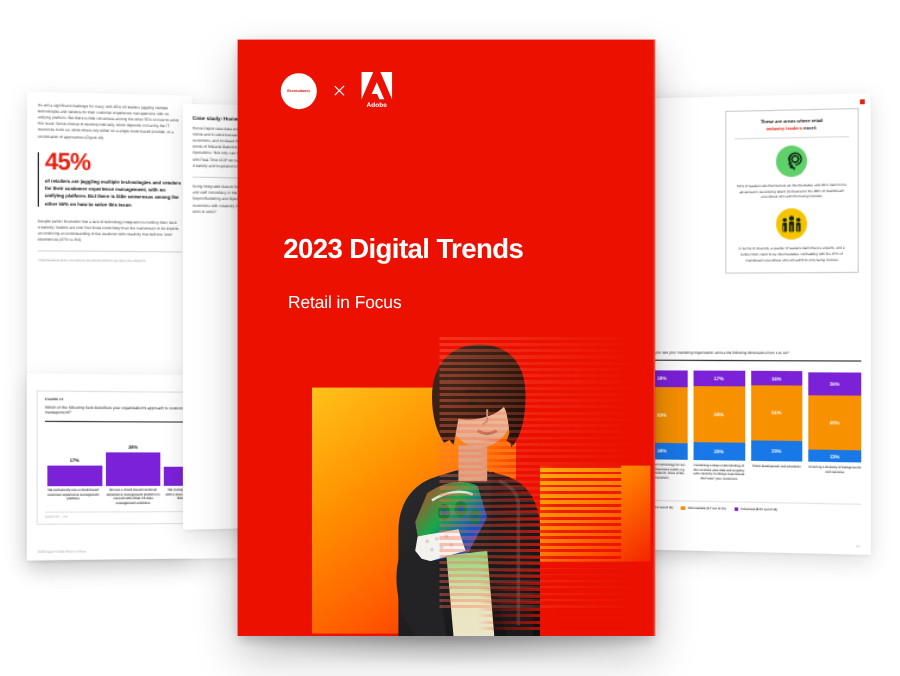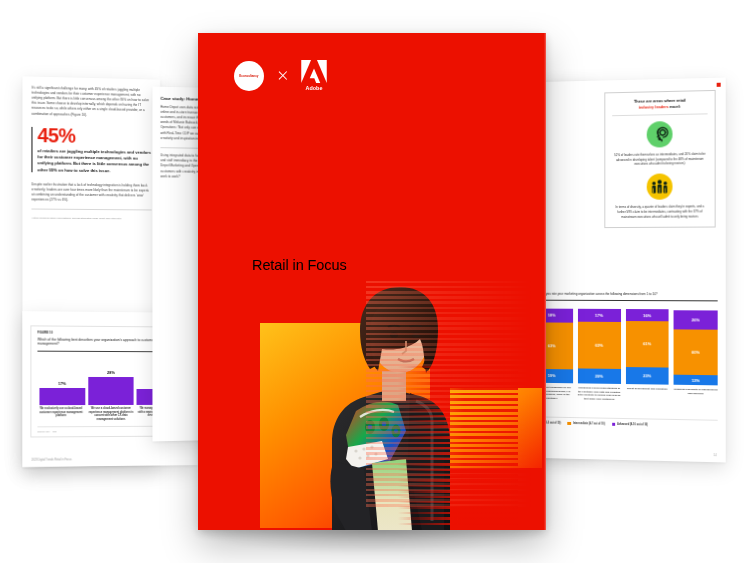--- a/index.html
+++ b/index.html
@@ -134,21 +134,21 @@
   .adobe-a{width:26px;height:23px;}
   .adobe-word{font-size:5.4px;color:#fff;font-weight:bold;letter-spacing:.01em;}
 
   .cover-title{
     position:absolute;left:38px;top:163px;
     font-size:23px;font-weight:bold;color:#fff;letter-spacing:-.022em;
     margin:0;line-height:1;
   }
   .cover-sub{
     position:absolute;left:38px;top:208px;
-    font-size:14.5px;color:#000000;font-weight:normal;letter-spacing:-.006em;margin:16px;
+    font-size:14.5px;color:#ffffff;font-weight:normal;letter-spacing:-.006em;margin:4px;
   }
 
   
   .osq{position:absolute;}
   .osq.big{
     left:62px;top:290px;width:170px;height:205px;
     background:linear-gradient(145deg,#ffc21a 0%,#ff9100 35%,#ff5a00 70%,#f02000 100%);
   }
   .osq.small{
     left:252px;top:355px;width:92px;height:80px;
@@ -392,20 +392,21 @@
       <span class="adobe-lock">
         <svg class="adobe-a" viewBox="0 0 40 36" aria-hidden="true">
           <path d="M24.6 0H40v36L24.6 0z" fill="#fff"></path>
           <path d="M15.4 0H0v36L15.4 0z" fill="#fff"></path>
           <path d="M20 13.3L29.8 36h-6.4l-2.9-7.4h-7.2L20 13.3z" fill="#fff"></path>
         </svg>
         <span class="adobe-word">Adobe</span>
       </span>
     </div>
 
+    <h1 class="cover-title">2023 Digital Trends</h1>
     <h2 class="cover-sub">Retail in Focus</h2>
 
     <div class="osq big"></div>
     <div class="osq small"></div>
 
     <svg class="subject" viewBox="0 0 180 256" aria-hidden="true">
       <defs>
         <linearGradient id="hair" x1="0" y1="0" x2="1" y2="1">
           <stop offset="0" stop-color="#4a2b1d"></stop>
             <stop offset=".55" stop-color="#33190f"></stop>

